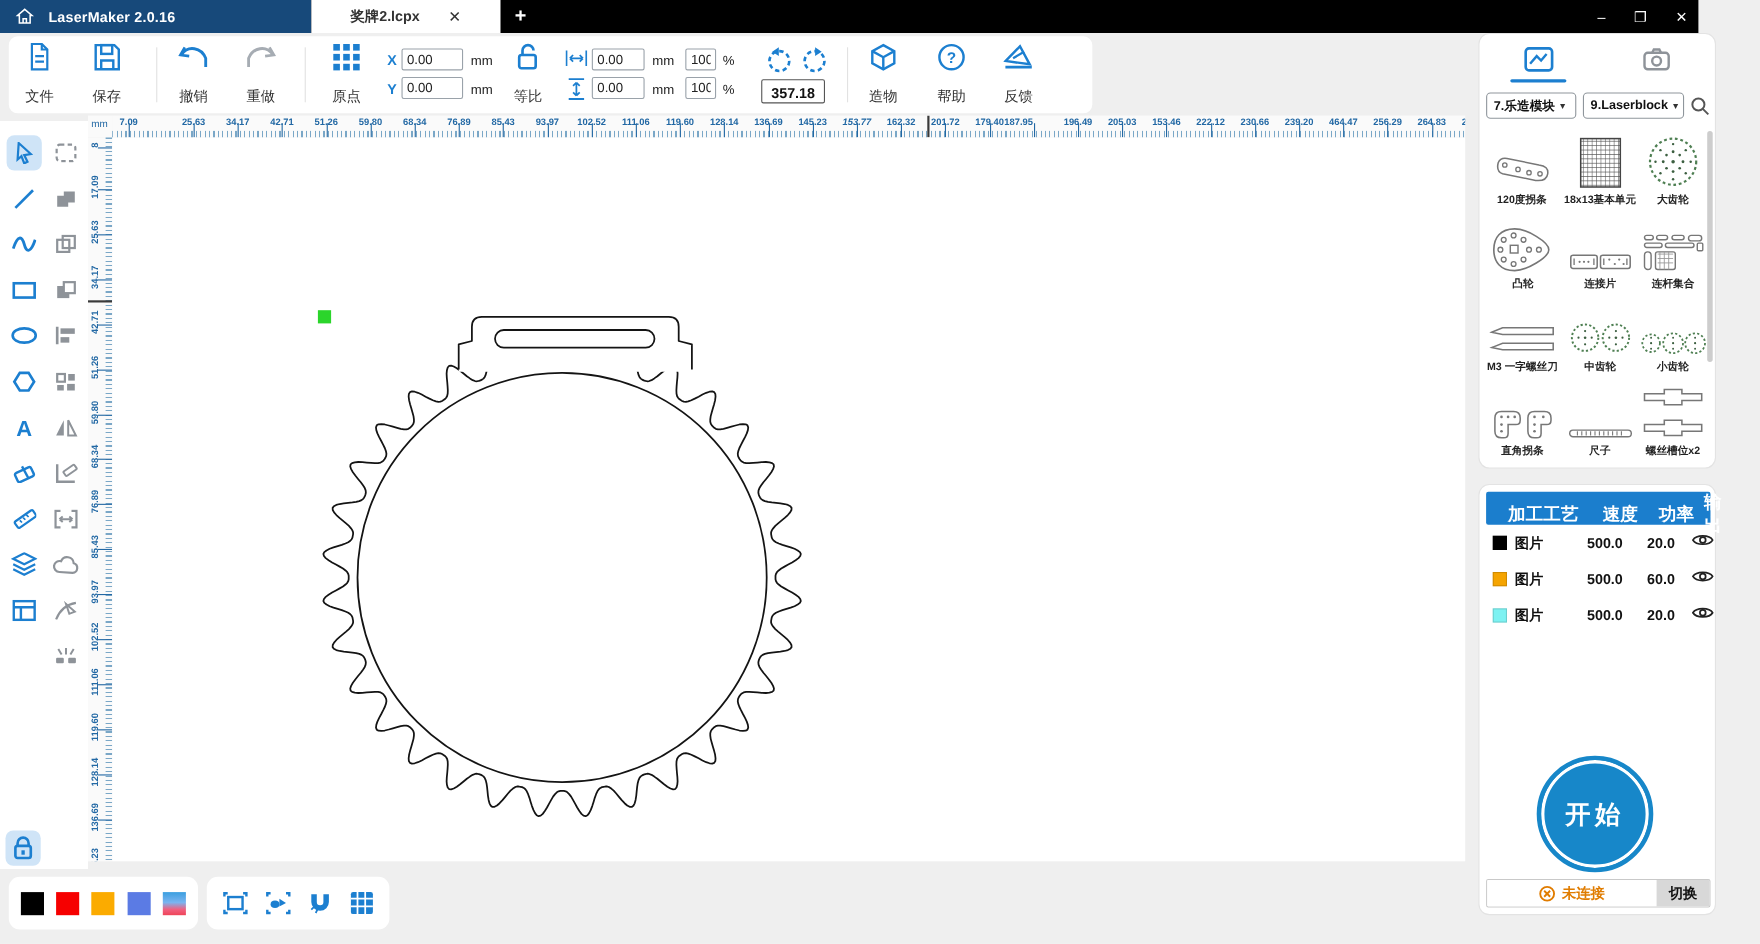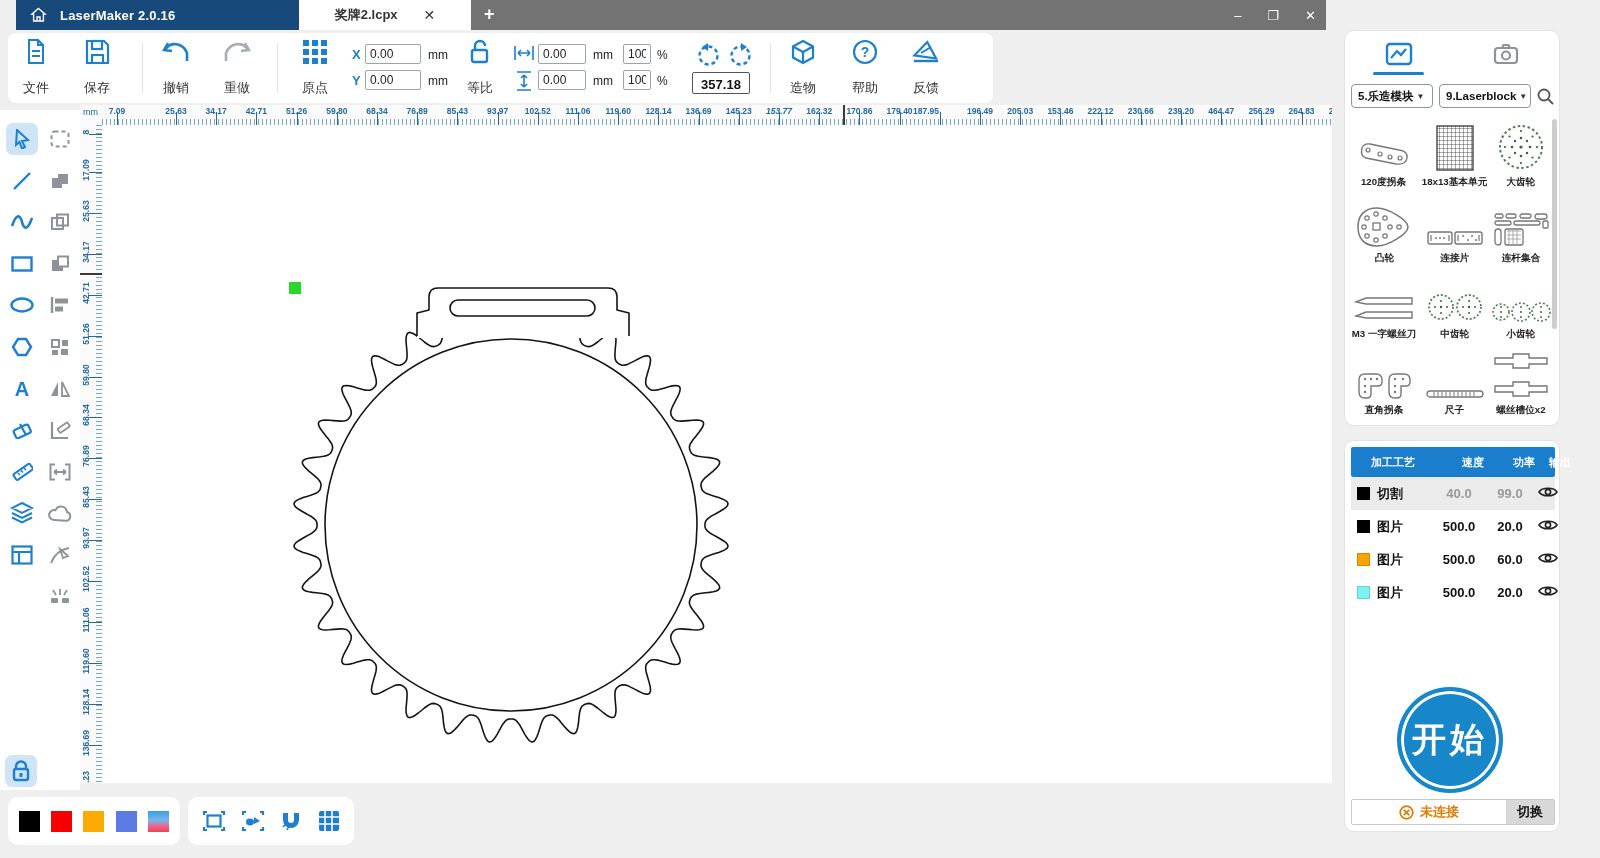--- a/index.html
+++ b/index.html
@@ -1,20 +1,20 @@
 <!DOCTYPE html>
 <html><head>
 <meta charset="utf-8">
 <style>
   * { margin:0; padding:0; box-sizing:border-box; }
   html,body { width:1600px; height:858px; overflow:hidden; font-family:"Liberation Sans", sans-serif; background:#efefef; }
   .abs { position:absolute; }
 
   
-  .titlebar { position:absolute; left:16px; top:0; width:1310px; height:30px; background:#737373; }
+  .titlebar { position:absolute; left:0; top:0; width:1544px; height:30px; background:#000000; }
   .titlebar-left { position:absolute; left:0; top:0; width:283px; height:30px; background:#17497a; display:flex; align-items:center; }
   .home-btn { width:44px; height:30px; display:flex; align-items:center; justify-content:center; cursor:pointer; }
   .app-title { color:#fff; font-size:13px; font-weight:bold; letter-spacing:.2px; }
   .doc-tab { position:absolute; left:283px; top:0; width:172px; height:30px; background:#fff; display:flex; align-items:center; justify-content:center; gap:26px; }
   .doc-tab .tab-label { font-size:13px; font-weight:bold; color:#333; }
   .doc-tab .tab-close { font-size:14px; color:#333; cursor:pointer; line-height:1; }
   .tab-add { position:absolute; left:468px; top:4px; color:#fff; font-size:18px; font-weight:bold; cursor:pointer; }
   .win-controls { position:absolute; right:10px; top:0; height:30px; display:flex; align-items:center; gap:26px; color:#fff; font-size:13px; }
   .win-controls span { cursor:pointer; line-height:1; }
 
@@ -57,28 +57,28 @@
   .dd .caret { font-size:8px; color:#333; }
   .lib-grid { position:absolute; left:4px; top:86px; width:202px; height:304px; display:grid; grid-template-columns:1fr 1fr 1fr; grid-auto-rows:76px; }
   .lib-item { display:flex; flex-direction:column; align-items:center; justify-content:flex-end; padding-bottom:4px; gap:3px; cursor:pointer; }
   .lib-item .ilab { font-size:10.5px; font-weight:bold; color:#222; white-space:nowrap; transform:scale(.92); }
   .lib-scroll { position:absolute; right:2px; top:88px; width:5px; height:210px; background:#cdcdcd; border-radius:3px; }
 
   
   .process { position:absolute; left:1344px; top:440px; width:216px; height:392px; background:#fff; border-radius:10px; border:1px solid #e3e3e3; }
   .ptable { position:absolute; left:6px; top:6px; width:204px; }
   .prow { display:grid; grid-template-columns:76px 52px 50px 26px; align-items:center; height:33px; padding-left:6px; }
-  .prow.hdr { background:#1b7ecd; color:#fff; font-weight:bold; font-size:11px; height:30px; border-radius:2px;padding-left:20px; }
+  .prow.hdr { background:#1b7ecd; color:#fff; font-weight:bold; font-size:16px; height:30px; border-radius:2px;padding-left:20px; }
   .prow .sw { display:inline-block; width:13px; height:13px; margin-right:7px; vertical-align:-2px; border:1px solid rgba(0,0,0,.15); }
   .prow .nm { font-size:13px; color:#111; font-weight:bold; }
   .prow .val { font-size:13px; font-weight:bold; color:#111; text-align:center; }
   .prow.sel { background:#ebebeb; }
   .prow.sel .val { color:#9a9a9a; }
   .start-btn { position:absolute; left:52px; top:246px; width:106px; height:106px; border-radius:50%; background:#1787c9; border:4px solid #1787c9; box-shadow:inset 0 0 0 3px #fff; display:flex; align-items:center; justify-content:center; cursor:pointer; }
-  .start-btn span { color:#fff; font-size:34px; font-weight:bold; letter-spacing:4px; }
+  .start-btn span { color:#fff; font-size:23px; font-weight:bold; letter-spacing:4px; }
   .conn-bar { position:absolute; left:6px; bottom:6px; width:204px; height:26px; display:flex; border:1px solid #c9c9c9; border-radius:2px; overflow:hidden; }
   .conn-status { flex:1; background:#fff; display:flex; align-items:center; justify-content:center; gap:6px; color:#e07c00; font-size:13px; font-weight:bold; cursor:pointer; }
   .conn-switch { width:48px; background:#d8d8d8; display:flex; align-items:center; justify-content:center; font-size:13px; font-weight:bold; color:#111; cursor:pointer; }
 
   
   .swatch-card { position:absolute; left:8px; top:797px; width:172px; height:48px; background:#fff; border-radius:10px; display:flex; align-items:center; justify-content:space-evenly; }
   .swatch { width:21px; height:21px; cursor:pointer; }
   .swatch.grad { background:linear-gradient(180deg,#3b9fe0 0%,#7ab4f0 45%,#f06080 75%,#ef4458 100%); }
   .snap-card { position:absolute; left:188px; top:797px; width:166px; height:48px; background:#fff; border-radius:10px; display:flex; align-items:center; justify-content:space-evenly; }
   .snap-card .ic { cursor:pointer; display:flex; }
@@ -401,21 +401,21 @@
     <span class="rlab" style="left: 556.4px;">128.14</span>
     <i class="rtick" style="left: 556.4px;"></i>
     <span class="rlab" style="left: 596.6px;">136.69</span>
     <i class="rtick" style="left: 596.6px;"></i>
     <span class="rlab" style="left: 636.8px;">145.23</span>
     <i class="rtick" style="left: 636.8px;"></i>
     <span class="rlab" style="left: 677px; font-style: italic;">153.77</span>
     <i class="rtick" style="left: 677px;"></i>
     <span class="rlab" style="left: 717.2px;">162.32</span>
     <i class="rtick" style="left: 717.2px;"></i>
-    <span class="rlab" style="left: 757.4px;">170.86</span>
+    <span class="rlab" style="left: 757.4px;">201.72</span>
     <i class="rtick" style="left: 757.4px;"></i>
     <span class="rlab" style="left: 797.6px;">179.40</span>
     <i class="rtick" style="left: 797.6px;"></i>
     <span class="rlab" style="left: 824px;">187.95</span>
     <i class="rtick" style="left: 837.8px;"></i>
     <span class="rlab" style="left: 878px;">196.49</span>
     <i class="rtick" style="left: 878px;"></i>
     <span class="rlab" style="left: 918.2px;">205.03</span>
     <i class="rtick" style="left: 918.2px;"></i>
     <span class="rlab" style="left: 958.4px;">153.46</span>
@@ -496,21 +496,21 @@
     <div class="lib-tab">
       <svg width="26" height="22" viewBox="0 0 26 22">
           <rect x="2" y="5" width="22" height="15" rx="3" fill="none" stroke="#8e9399" stroke-width="2.2"></rect>
           <path d="M9 5 L10.5 2 H15.5 L17 5" fill="none" stroke="#8e9399" stroke-width="2.2"></path>
           <circle cx="13" cy="12.5" r="4" fill="none" stroke="#8e9399" stroke-width="2.2"></circle>
         </svg>
     </div>
   </div>
   <div class="lib-filters">
     <div class="dd" style="width:82px">
-      <span>5.乐造模块</span>
+      <span>7.乐造模块</span>
         <span class="caret">▼</span>
     </div>
     <div class="dd" style="width:92px">
       <span>9.Laserblock</span>
         <span class="caret">▼</span>
     </div>
     <svg width="17" height="17" viewBox="0 0 17 17">
         <circle cx="7" cy="7" r="5.5" fill="none" stroke="#555" stroke-width="1.8"></circle>
         <path d="M11 11 L16 16" stroke="#555" stroke-width="1.8"></path>
       </svg>
@@ -699,29 +699,20 @@
 </div>
 
 <div class="process">
   <div class="ptable">
     <div class="prow hdr">
       <span>加工工艺</span>
       <span style="text-align:center">速度</span>
       <span style="text-align:center">功率</span>
       <span style="text-align:left">输出</span>
     </div>
-    <div class="prow sel">
-      <span class="nm"><i class="sw" style="background: rgb(0, 0, 0);"></i><span>切割</span></span>
-      <span class="val">40.0</span>
-      <span class="val">99.0</span>
-      <span style="text-align:center"><svg width="20" height="14" viewBox="0 0 20 14">
-            <path d="M1 7 C4 2 16 2 19 7 C16 12 4 12 1 7 Z" fill="none" stroke="#222" stroke-width="1.6"></path>
-            <circle cx="10" cy="7" r="2.6" fill="none" stroke="#222" stroke-width="1.6"></circle>
-          </svg></span>
-    </div>
     <div class="prow">
       <span class="nm"><i class="sw" style="background: rgb(0, 0, 0);"></i><span>图片</span></span>
       <span class="val">500.0</span>
       <span class="val">20.0</span>
       <span style="text-align:center"><svg width="20" height="14" viewBox="0 0 20 14">
             <path d="M1 7 C4 2 16 2 19 7 C16 12 4 12 1 7 Z" fill="none" stroke="#222" stroke-width="1.6"></path>
             <circle cx="10" cy="7" r="2.6" fill="none" stroke="#222" stroke-width="1.6"></circle>
           </svg></span>
     </div>
     <div class="prow">

